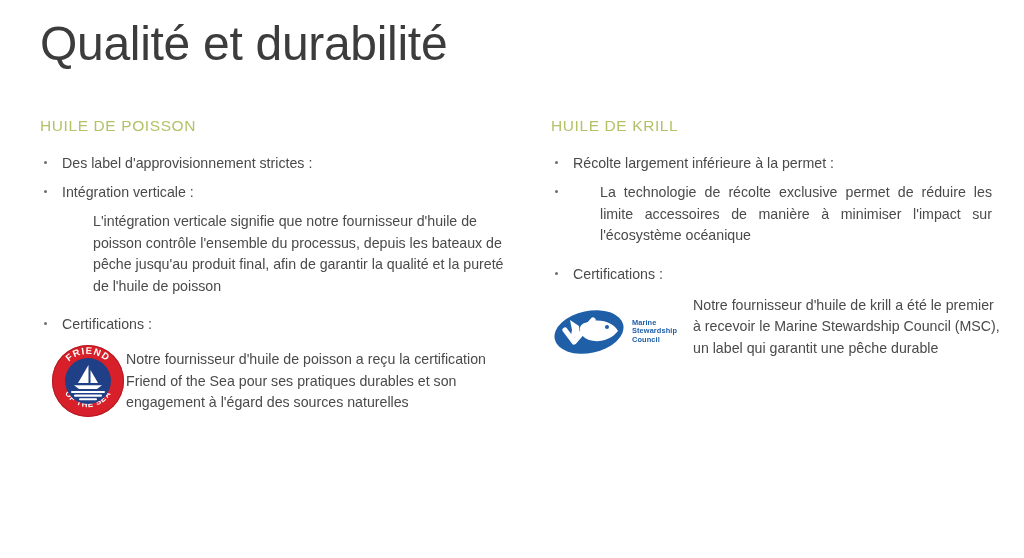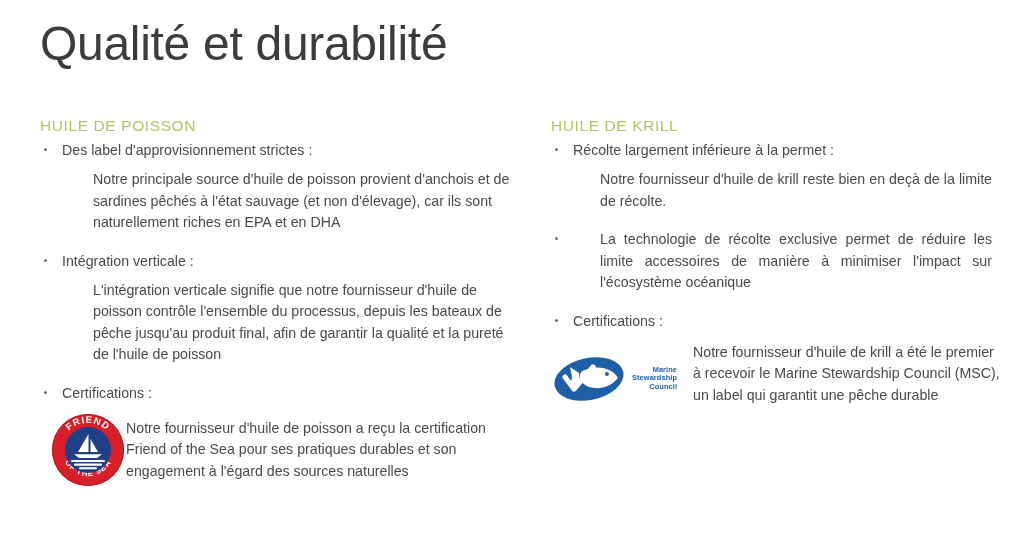--- a/index.html
+++ b/index.html
@@ -42,21 +42,21 @@
   }
   .col-left  { left: 40px;  width: 470px; }
   .col-right { left: 551px; width: 455px; }
 
   .col-heading {
     font-size: 15.5px;
     line-height: 20px;
     letter-spacing: 0.6px;
     font-weight: 400;
     color: #b3c268;
-    margin: 0 0 4px 0;
+    margin: 0 0 17px 0;
     white-space: nowrap;
   }
 
   
   .bullet-row {
     position: relative;
     padding-left: 22px;
     margin-bottom: 9px;
   }
   .bullet-dot {
@@ -126,21 +126,20 @@
     overflow: hidden;
   }
 
   
   .msc-logo {
     flex: 0 0 auto;
     display: flex;
     align-items: center;
     width: 128px;
     padding-top: 14px;
-    text-align: right;
   }
   .msc-mark { flex: 0 0 auto; }
   .msc-words {
     margin-left: 5px;
     font-size: 7.4px;
     line-height: 8.6px;
     font-weight: bold;
     color: #1e5fa8;
     letter-spacing: 0.1px;
   }
@@ -153,21 +152,20 @@
   <div class="slide-title">Qualité et durabilité</div>
 
   <div class="col col-left">
 
     <div class="col-heading">HUILE DE POISSON</div>
 
     <div class="bullet-row">
       <span class="bullet-dot"></span>
       <span class="bullet-text">Des label d'approvisionnement strictes :</span>
     </div>
-    <div class="sub-para">Notre principale source d'huile de poisson provient d'anchois et de sardines pêchés à l'état sauvage (et non d'élevage), car ils sont naturellement riches en EPA et en DHA</div>
 
     <div class="bullet-row">
       <span class="bullet-dot"></span>
       <span class="bullet-text">Intégration verticale :</span>
     </div>
     <div class="sub-para">L'intégration verticale signifie que notre fournisseur d'huile de poisson contrôle l'ensemble du processus, depuis les bateaux de pêche jusqu'au produit final, afin de garantir la qualité et la pureté de l'huile de poisson</div>
 
     <div class="bullet-row">
       <span class="bullet-dot"></span>
       <span class="bullet-text">Certifications :</span>
@@ -208,21 +206,20 @@
   </div>
 
   <div class="col col-right">
 
     <div class="col-heading">HUILE DE KRILL</div>
 
     <div class="bullet-row">
       <span class="bullet-dot"></span>
       <span class="bullet-text">Récolte largement inférieure à la permet :</span>
     </div>
-    <div class="sub-para justify">Notre fournisseur d'huile de krill reste bien en deçà de la limite de récolte.</div>
 
     <div class="bullet-row">
       <span class="bullet-dot"></span>
     </div>
     <div class="sub-para justify">La technologie de récolte exclusive permet de réduire les limite accessoires de manière à minimiser l'impact sur l'écosystème océanique</div>
 
     <div class="bullet-row">
       <span class="bullet-dot"></span>
       <span class="bullet-text">Certifications :</span>
     </div>

